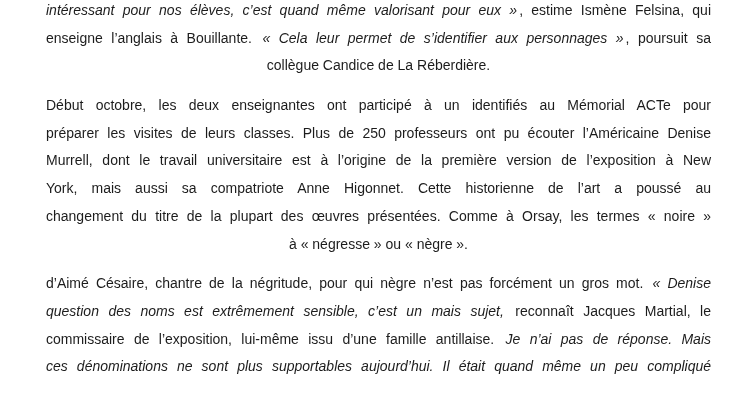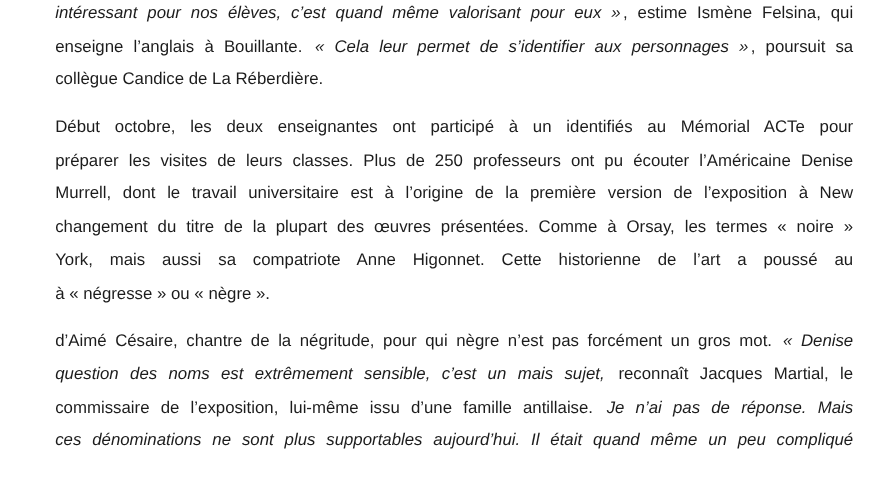--- a/index.html
+++ b/index.html
@@ -19,21 +19,21 @@
     font-size: 14px;
     color: #1c1c1c;
     background: #ffffff;
   }
   .article-body { margin-top: -7px; }
   .paragraph { margin: 0 0 13px 0; }
   .line {
     height: 26.7px;
     line-height: 26.7px;
     overflow: hidden;
-    text-align: left;
+    text-align: center;
     white-space: normal;
   }
   .line.just {
     text-align: justify;
     text-align-last: justify;
   }
   .it { font-style: italic; }
 </style>
 </head>
 <body>
@@ -42,22 +42,22 @@
   <div class="article-body">
       <div class="paragraph">
         <div class="line just"><span class="it">intéressant pour nos élèves, c’est quand même valorisant pour eux »</span><span>, estime Ismène Felsina, qui</span></div>
         <div class="line just"><span>enseigne l’anglais à Bouillante. </span><span class="it">« Cela leur permet de s’identifier aux personnages »</span><span>, poursuit sa</span></div>
         <div class="line"><span>collègue Candice de La Réberdière.</span></div>
       </div>
       <div class="paragraph">
         <div class="line just"><span>Début octobre, les deux enseignantes ont participé à un identifiés au Mémorial ACTe pour</span></div>
         <div class="line just"><span>préparer les visites de leurs classes. Plus de 250 professeurs ont pu écouter l’Américaine Denise</span></div>
         <div class="line just"><span>Murrell, dont le travail universitaire est à l’origine de la première version de l’exposition à New</span></div>
+        <div class="line just"><span>York, mais aussi sa compatriote Anne Higonnet. Cette historienne de l’art a poussé au</span></div>
         <div class="line just"><span>changement du titre de la plupart des œuvres présentées. Comme à Orsay, les termes « noire »</span></div>
-        <div class="line just"><span>York, mais aussi sa compatriote Anne Higonnet. Cette historienne de l’art a poussé au</span></div>
         <div class="line"><span>à « négresse » ou « nègre ».</span></div>
       </div>
       <div class="paragraph">
         <div class="line just"><span>d’Aimé Césaire, chantre de la négritude, pour qui nègre n’est pas forcément un gros mot. </span><span class="it">« Denise</span></div>
         <div class="line just"><span class="it">question des noms est extrêmement sensible, c’est un mais sujet,</span><span> reconnaît Jacques Martial, le</span></div>
         <div class="line just"><span>commissaire de l’exposition, lui-même issu d’une famille antillaise. </span><span class="it">Je n’ai pas de réponse. Mais</span></div>
         <div class="line just"><span class="it">ces dénominations ne sont plus supportables aujourd’hui. Il était quand même un peu compliqué</span></div>
       </div>
     </div>
 </div>

